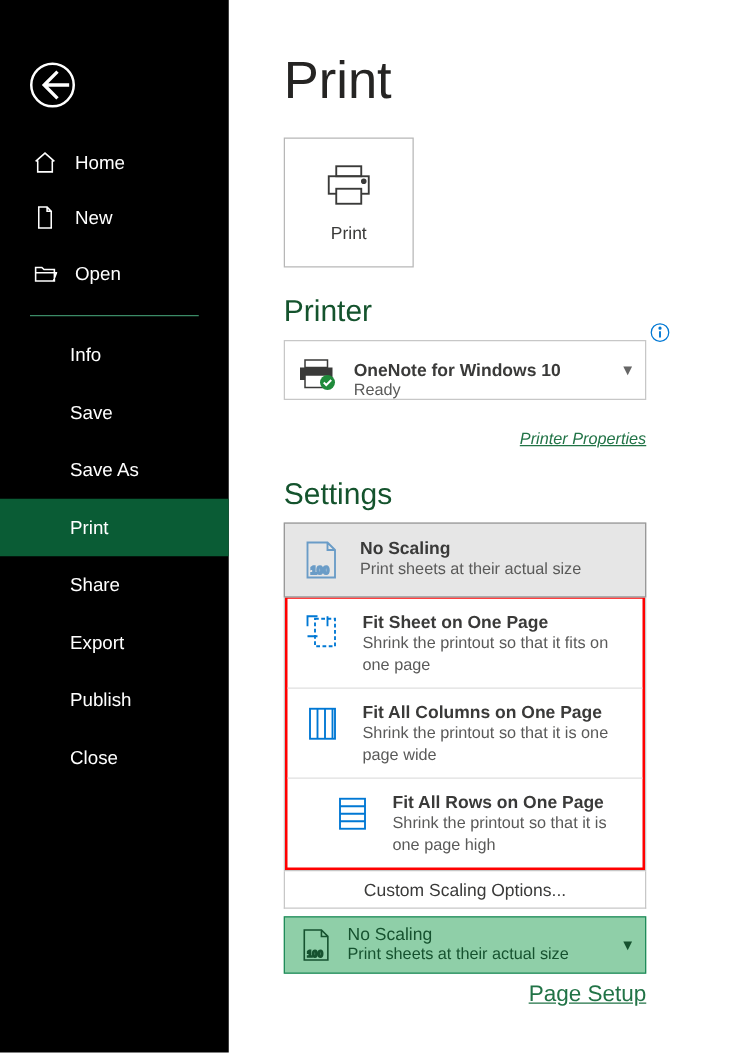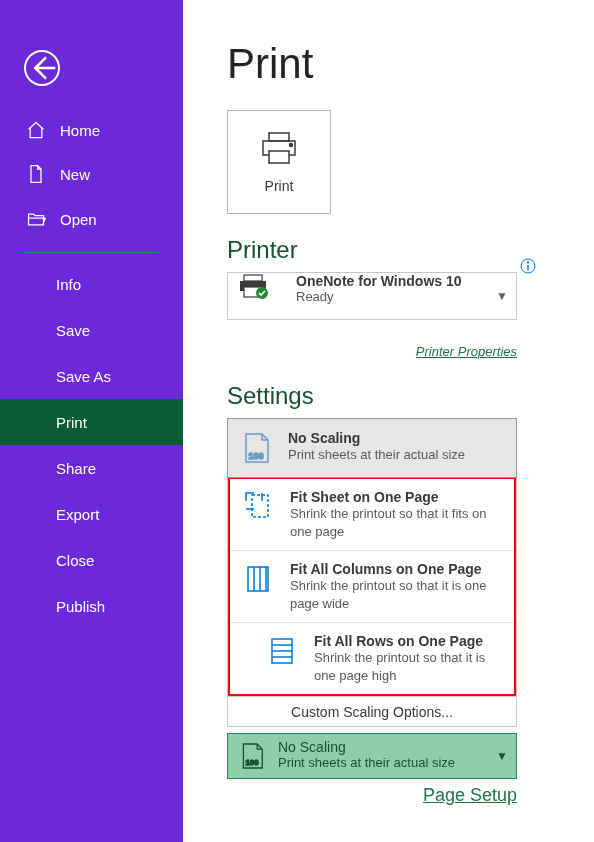--- a/index.html
+++ b/index.html
@@ -1,18 +1,18 @@
 <!DOCTYPE html>
 <html><head>
   <meta charset="utf-8">
   <style>
     * { margin:0; padding:0; box-sizing:border-box; font-family:"Segoe UI",Tahoma,sans-serif; }
     body { width:594px; height:842px; background:#fff; overflow:hidden; position:relative; }
 
-    .sidebar { position:absolute; left:0; top:0; width:183px; height:842px; background:#6d28d9; color:#fff; }
+    .sidebar { position:absolute; left:0; top:0; width:183px; height:842px; background:#000000; color:#fff; }
     .back-btn { width:36px; height:36px; border:2px solid #fff; border-radius:50%; margin:50px 0 0 24px; display:flex; align-items:center; justify-content:center; cursor:pointer; }
     .nav-list { margin-top:22px; }
     .nav-item { display:flex; align-items:center; height:44px; padding-left:26px; gap:14px; font-size:15px; cursor:pointer; }
     .nav-item.sub { padding-left:56px; height:46px; }
     .nav-item.selected { background:#0a5c35; }
     .nav-divider { border:none; border-top:1px solid #3b8a66; margin:10px 24px 8px 24px; }
     .nav-icon { width:20px; height:20px; display:flex; align-items:center; justify-content:center; }
     .nav-icon svg { width:20px; height:20px; }
 
     .main { position:absolute; left:183px; top:0; width:411px; height:842px; padding:40px 0 0 44px; }
@@ -25,21 +25,21 @@
     .copies-label { font-size:14px; color:#3a3a39; }
     .copies-input { width:78px; height:26px; border:1px solid #bbb; font-size:14px; padding:0 18px 0 6px; }
     .spinner { position:absolute; right:0; top:0; width:16px; height:26px; display:flex; flex-direction:column; }
     .spinner button { flex:1; border:1px solid #bbb; background:#fff; font-size:7px; line-height:1; display:flex; align-items:center; justify-content:center; cursor:pointer; color:#666; }
     .copies-wrap { position:relative; display:inline-block; }
 
     .section-title { font-size:24px; font-weight:300; color:#14532d; margin-top:22px; }
     .info-icon { color:#0078d4; position:absolute; right:58px; top:258px; cursor:pointer; }
     .info-icon svg { width:16px; height:16px; }
 
-    .printer-box { width:290px; height:48px; border:1px solid #c7c7c7; margin-top:8px; display:flex; align-items:flex-start; padding:0 8px 0 10px; gap:24px; position:relative; cursor:pointer; }
+    .printer-box { width:290px; height:48px; border:1px solid #c7c7c7; margin-top:8px; display:flex; align-items:flex-end; padding:0 8px 0 10px; gap:11px; position:relative; cursor:pointer; }
     .printer-text .name { font-size:14px; color:#3a3a39; font-weight:600; }
     .printer-text .status { font-size:13px; color:#5a5a59; }
     .printer-box .dd { position:absolute; right:8px; top:50%; transform:translateY(-50%); font-size:12px; color:#666; }
 
     .link-row { width:290px; text-align:right; margin-top:22px;font-style:italic; }
     .link-row a { color:#217346; font-size:13px; text-decoration:underline; cursor:pointer; }
 
     
     .scaling-list { width:290px; border:1px solid #c7c7c7; margin-top:8px; background:#fff; }
     .sc-item { display:flex; align-items:flex-start; gap:14px; padding:10px 10px; border-bottom:1px solid #e0e0e0; cursor:pointer; }
@@ -109,24 +109,24 @@
     <div class="nav-item sub selected">
         <span>Print</span>
       </div>
     <div class="nav-item sub">
         <span>Share</span>
       </div>
     <div class="nav-item sub">
         <span>Export</span>
       </div>
     <div class="nav-item sub">
+        <span>Publish</span>
+      </div>
+    <div class="nav-item sub">
         <span>Close</span>
-      </div>
-    <div class="nav-item sub">
-        <span>Publish</span>
       </div>
   </div>
 </div>
 
 <div class="main">
   <div class="page-title">Print</div>
 
   <div class="print-row">
     <div class="print-tile">
       <span>

